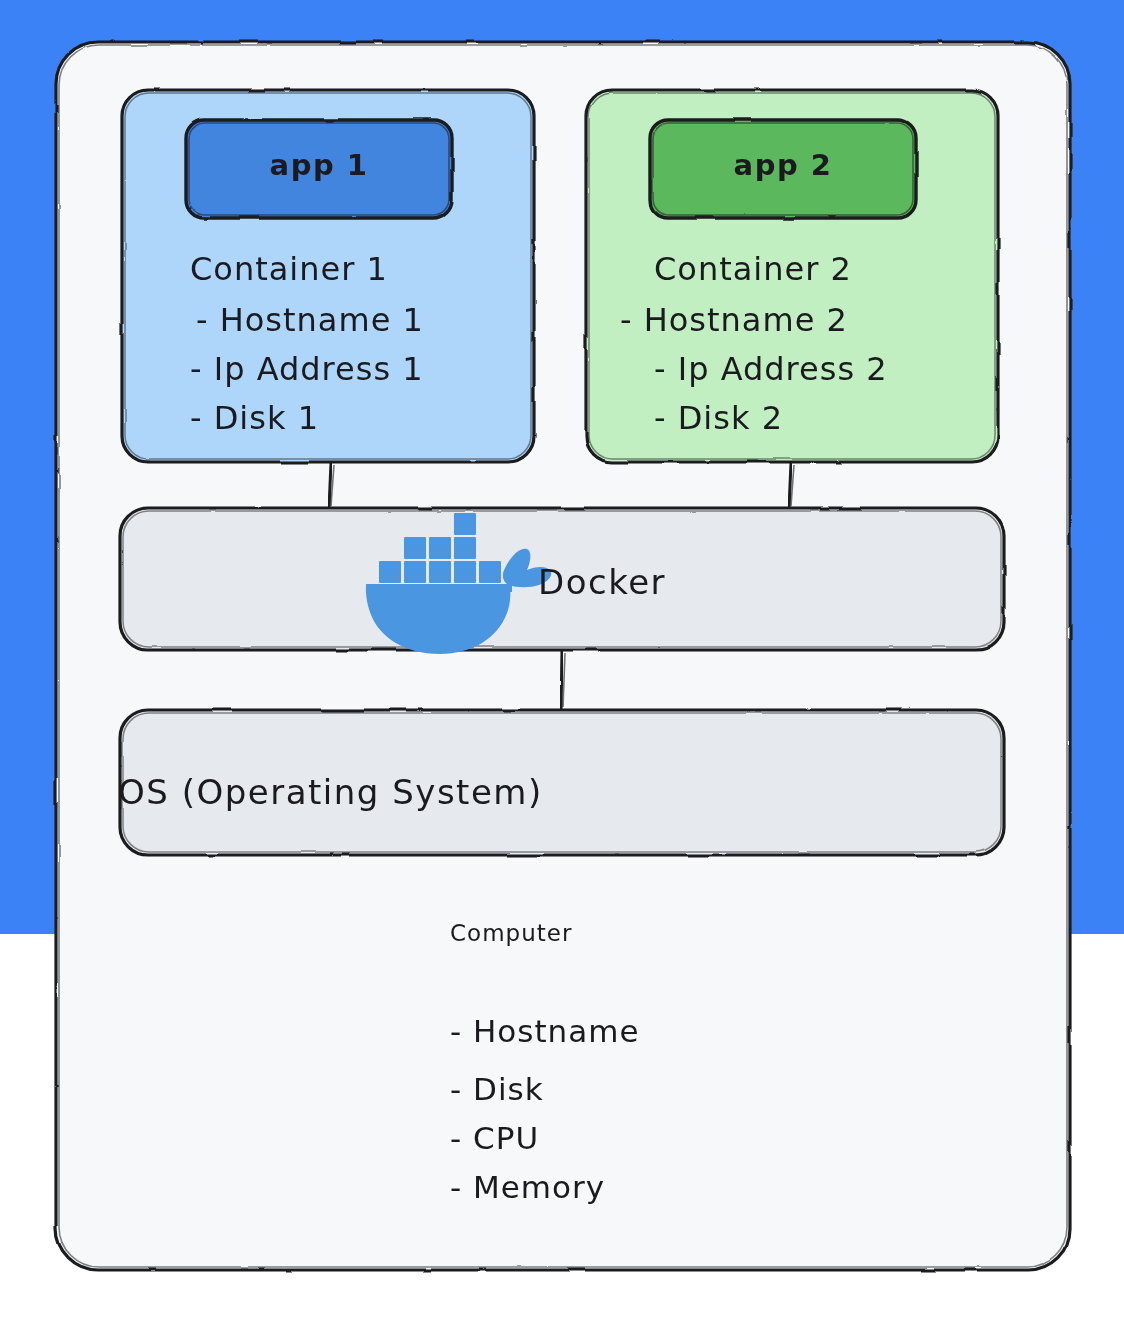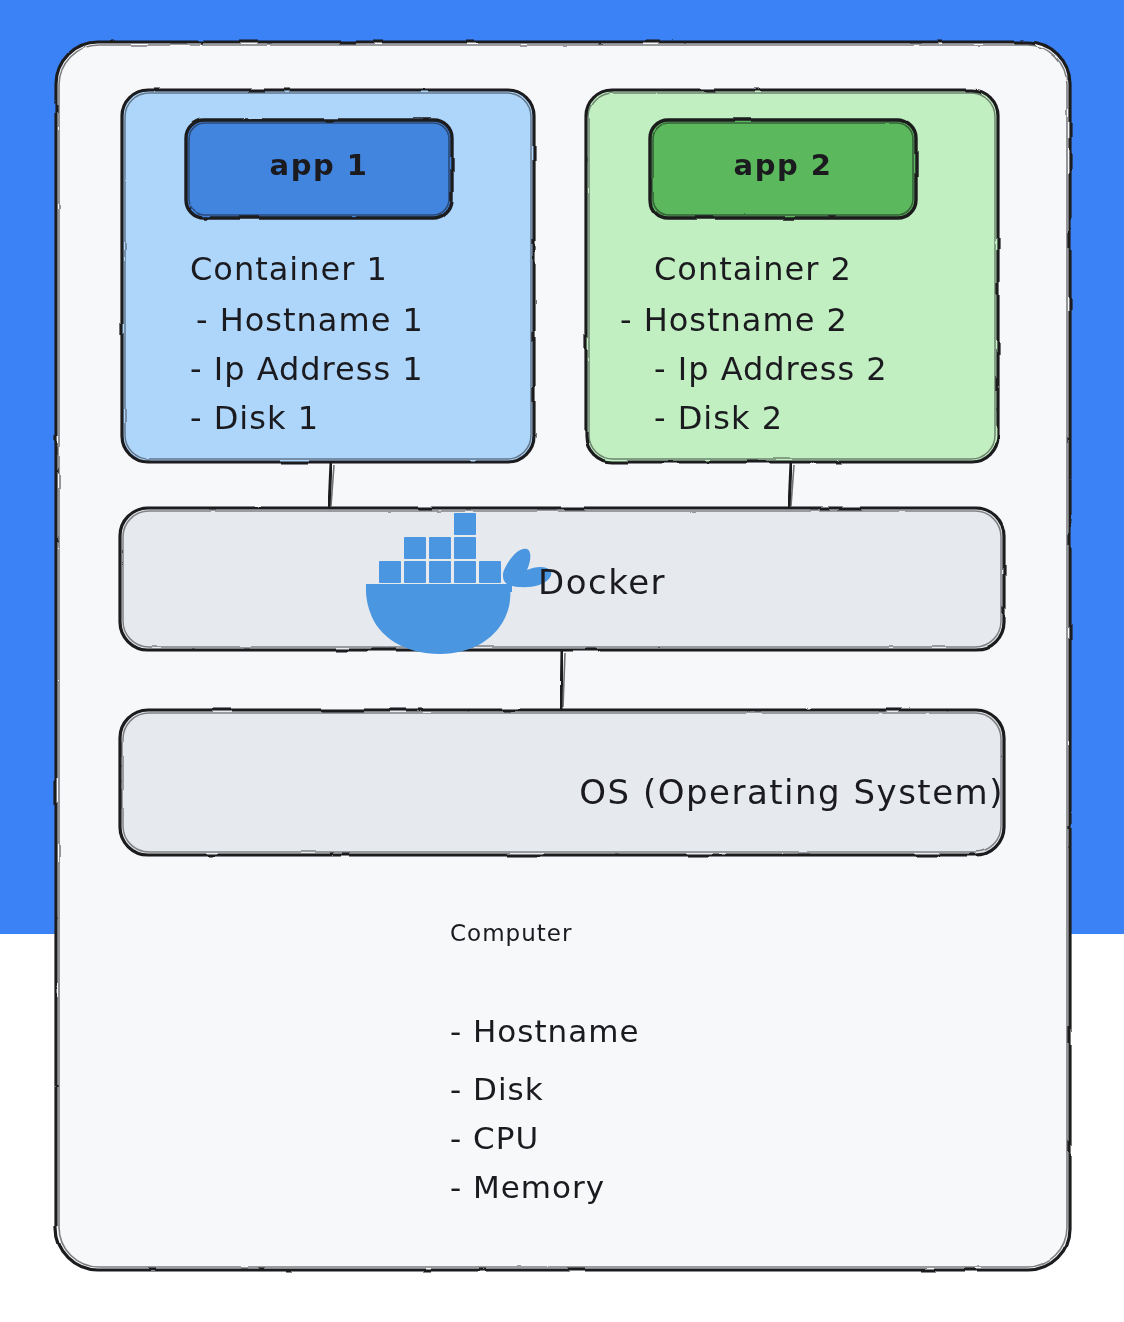--- a/index.html
+++ b/index.html
@@ -67,21 +67,21 @@
   #c2-l2    { left: 654px; top: 399px; }
 
   #docker-label {
     left: 538px; top: 562px;
     font-size: 34px; letter-spacing: 1.5px;
   }
 
   #os-label {
     left: 118px; top: 772px;
     width: 886px;
-    text-align: right;
+    text-align: left;
     font-size: 34px; letter-spacing: 1.5px;
   }
 
   #comp-title { left: 450px; top: 920px; font-size: 23px; letter-spacing: 1px; text-align: right; }
   #comp-l0    { left: 450px; top: 973px; font-size: 31px; letter-spacing: 1px; margin-top: 40px; }
   #comp-l1    { left: 450px; top: 1022px; font-size: 31px; letter-spacing: 1px; }
   #comp-l2    { left: 450px; top: 1071px; font-size: 31px; letter-spacing: 1px; }
   #comp-l3    { left: 450px; top: 1120px; font-size: 31px; letter-spacing: 1px; }
   #comp-l4    { left: 450px; top: 1169px; font-size: 31px; letter-spacing: 1px; }
 </style>

